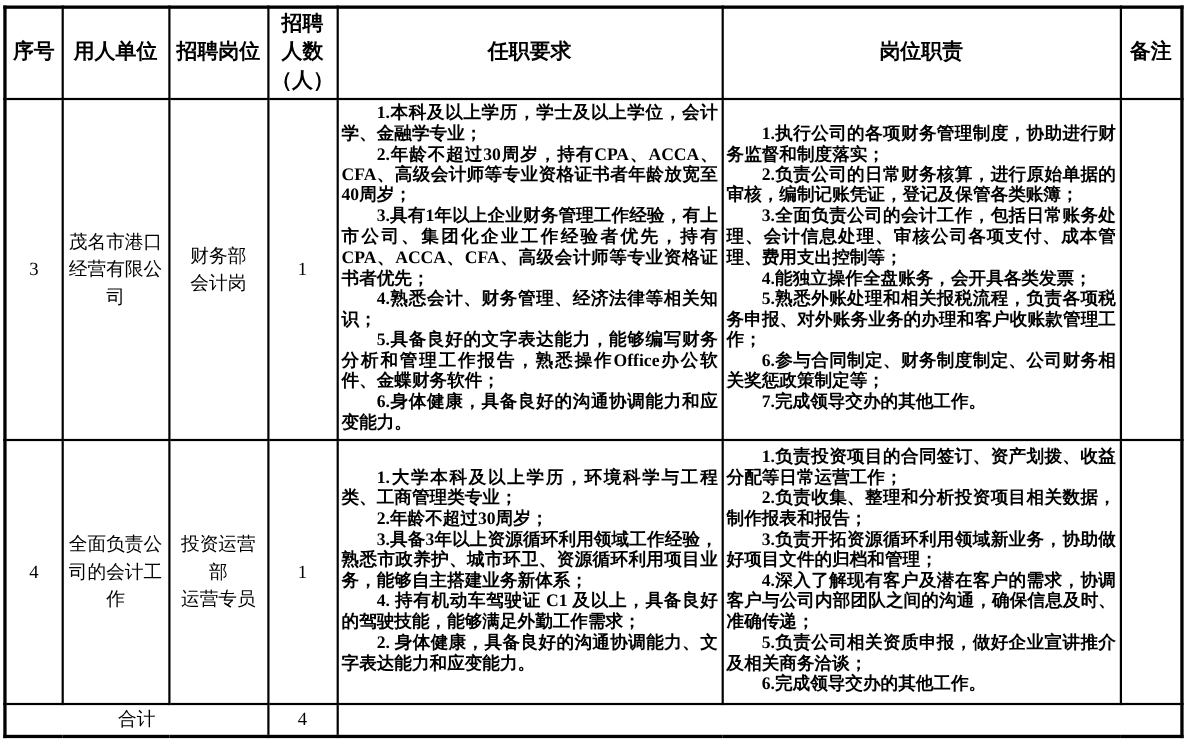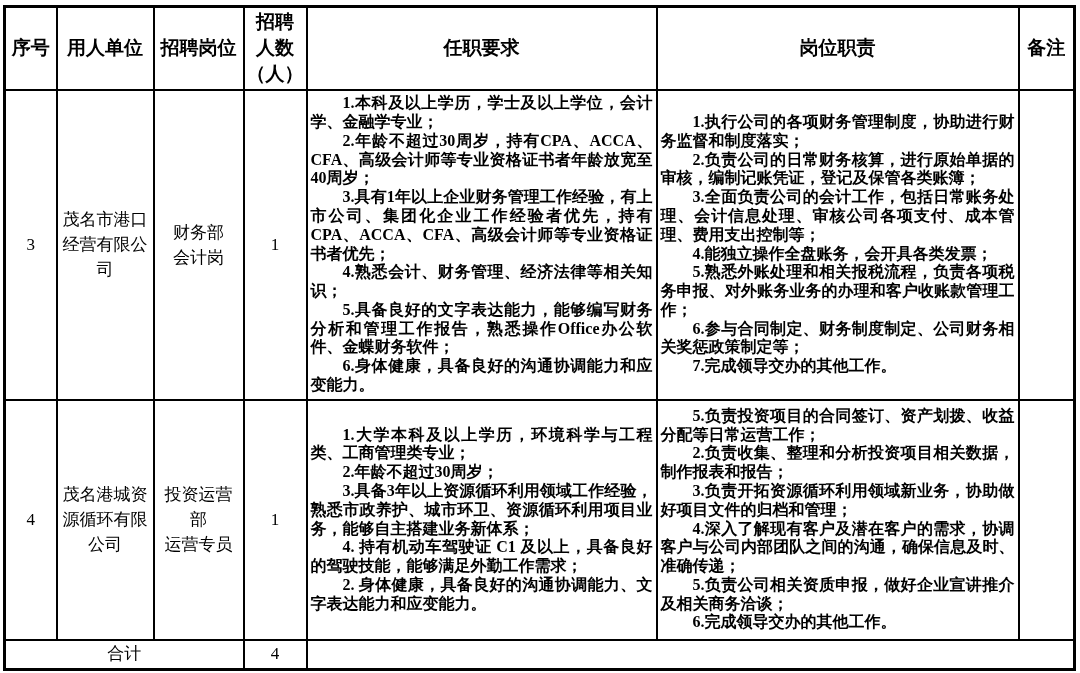--- a/index.html
+++ b/index.html
@@ -115,33 +115,33 @@
             <p class="para">3.全面负责公司的会计工作，包括日常账务处理、会计信息处理、审核公司各项支付、成本管理、费用支出控制等；</p>
             <p class="para">4.能独立操作全盘账务，会开具各类发票；</p>
             <p class="para">5.熟悉外账处理和相关报税流程，负责各项税务申报、对外账务业务的办理和客户收账款管理工作；</p>
             <p class="para">6.参与合同制定、财务制度制定、公司财务相关奖惩政策制定等；</p>
             <p class="para">7.完成领导交办的其他工作。</p>
           </td>
         <td class="center"></td>
       </tr>
       <tr class="row-b">
         <td class="center">4</td>
-        <td class="center">茂名港城资源循环有限公司</td>
+        <td class="center">全面负责公司的会计工作</td>
         <td class="center pre">投资运营部
 运营专员</td>
         <td class="center">1</td>
         <td class="longtext">
             <p class="para">1.大学本科及以上学历，环境科学与工程类、工商管理类专业；</p>
             <p class="para">2.年龄不超过30周岁；</p>
             <p class="para">3.具备3年以上资源循环利用领域工作经验，熟悉市政养护、城市环卫、资源循环利用项目业务，能够自主搭建业务新体系；</p>
             <p class="para">4. 持有机动车驾驶证 C1 及以上，具备良好的驾驶技能，能够满足外勤工作需求；</p>
             <p class="para">2. 身体健康，具备良好的沟通协调能力、文字表达能力和应变能力。</p>
           </td>
         <td class="longtext">
-            <p class="para">5.负责投资项目的合同签订、资产划拨、收益分配等日常运营工作；</p>
+            <p class="para">1.负责投资项目的合同签订、资产划拨、收益分配等日常运营工作；</p>
             <p class="para">2.负责收集、整理和分析投资项目相关数据，制作报表和报告；</p>
             <p class="para">3.负责开拓资源循环利用领域新业务，协助做好项目文件的归档和管理；</p>
             <p class="para">4.深入了解现有客户及潜在客户的需求，协调客户与公司内部团队之间的沟通，确保信息及时、准确传递；</p>
             <p class="para">5.负责公司相关资质申报，做好企业宣讲推介及相关商务洽谈；</p>
             <p class="para">6.完成领导交办的其他工作。</p>
           </td>
         <td class="center"></td>
       </tr>
       <tr class="footer-row">
         <td class="center total-label" colspan="3">合计</td>

